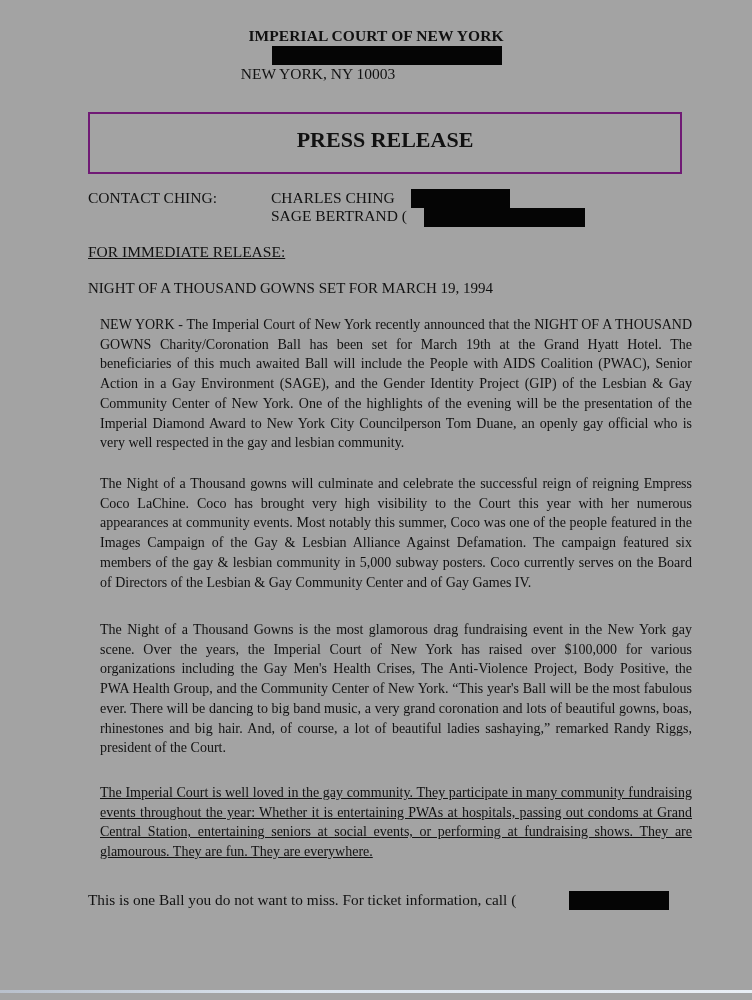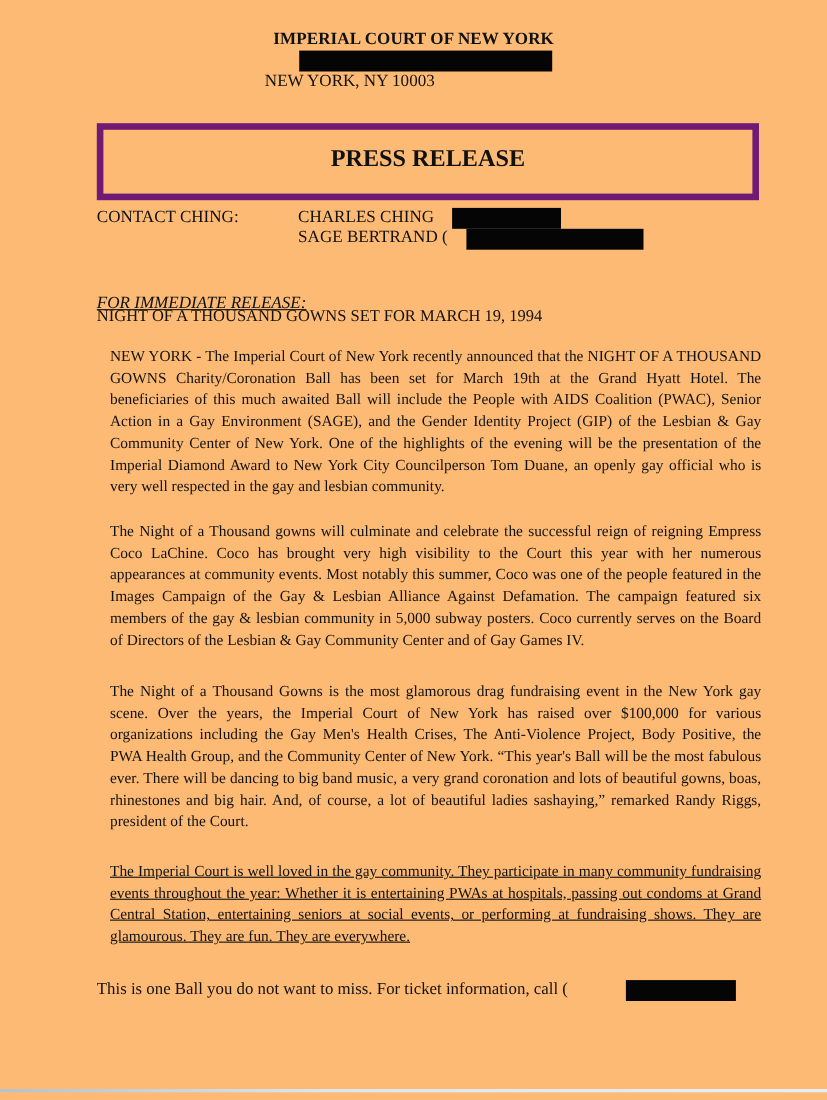--- a/index.html
+++ b/index.html
@@ -12,21 +12,21 @@
     height: 1000px;
     position: relative;
     overflow: hidden;
     font-family: "Liberation Serif", "DejaVu Serif", serif;
     color: #111111;
   }
   .page {
     position: absolute;
     left: 0; top: 0;
     width: 752px; height: 1000px;
-    background: #fdba74;
+    background: #a3a3a3;
   }
   .letterhead-title {
     position: absolute;
     left: 0; width: 752px;
     top: 27px;
     text-align: center;
     font-weight: bold;
     font-size: 15.5px;
     letter-spacing: 0.1px;
   }
@@ -38,21 +38,21 @@
     position: absolute;
     left: 0; width: 636px;
     top: 65px;
     text-align: center;
     font-size: 15.5px;
   }
   .pr-box {
     position: absolute;
     left: 88px; top: 112px;
     width: 590px; height: 58px;
-    border: 6px solid #701a75;
+    border: 2px solid #701a75;
     box-sizing: content-box;
   }
   .pr-title {
     position: absolute;
     left: 0; right: 0;
     top: 13px;
     text-align: center;
     font-weight: bold;
     font-size: 22px;
   }
@@ -63,23 +63,21 @@
   }
   .contact-name {
     position: absolute;
     left: 271px;
     font-size: 15.5px;
   }
   .immediate {
     position: absolute;
     left: 88px; top: 243px;
     font-size: 15.5px;
-    font-style: italic;
     text-decoration: underline;
-    margin-top: 24px;
   }
   .headline {
     position: absolute;
     left: 88px; top: 280px;
     font-size: 15px;
     font-weight: normal;
   }
   .para {
     position: absolute;
     left: 100px;

